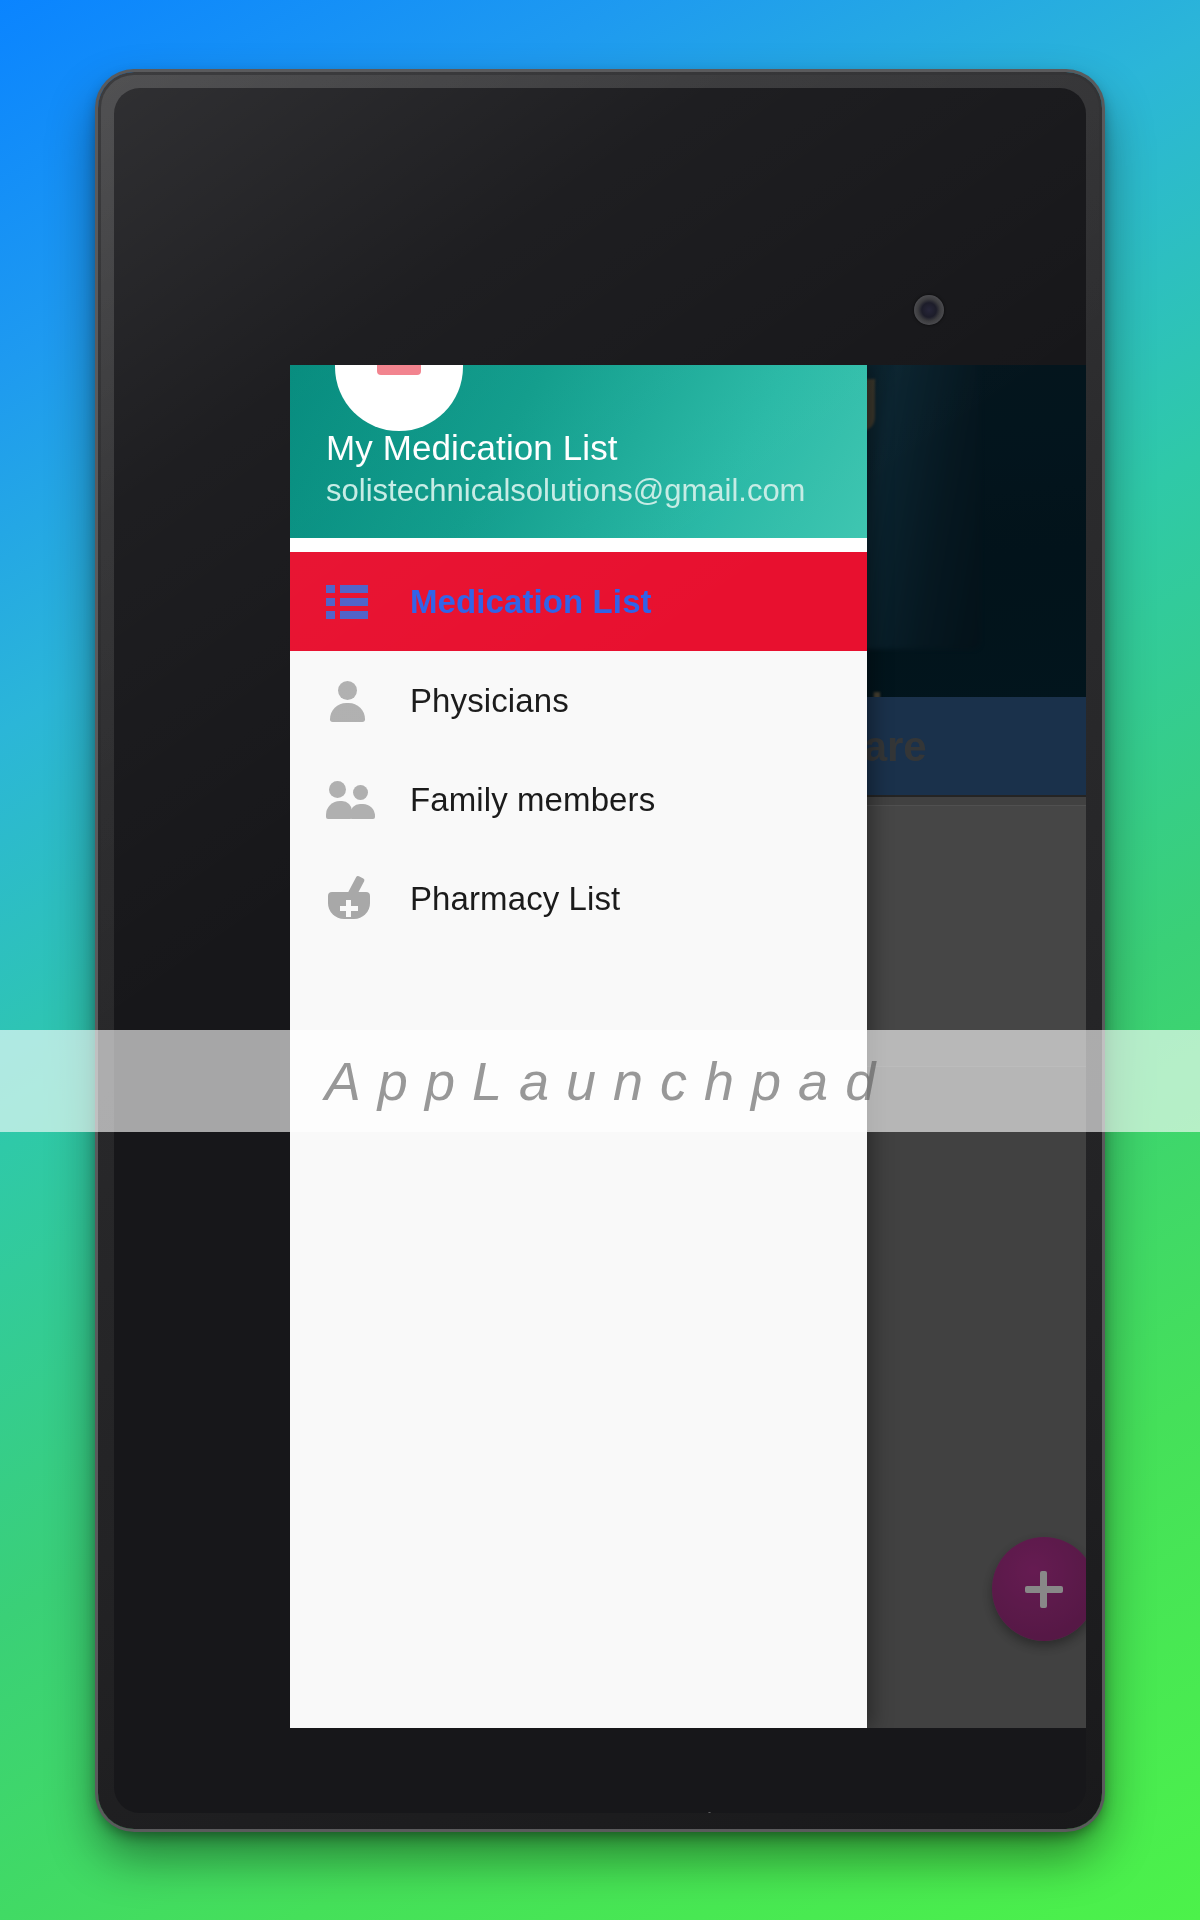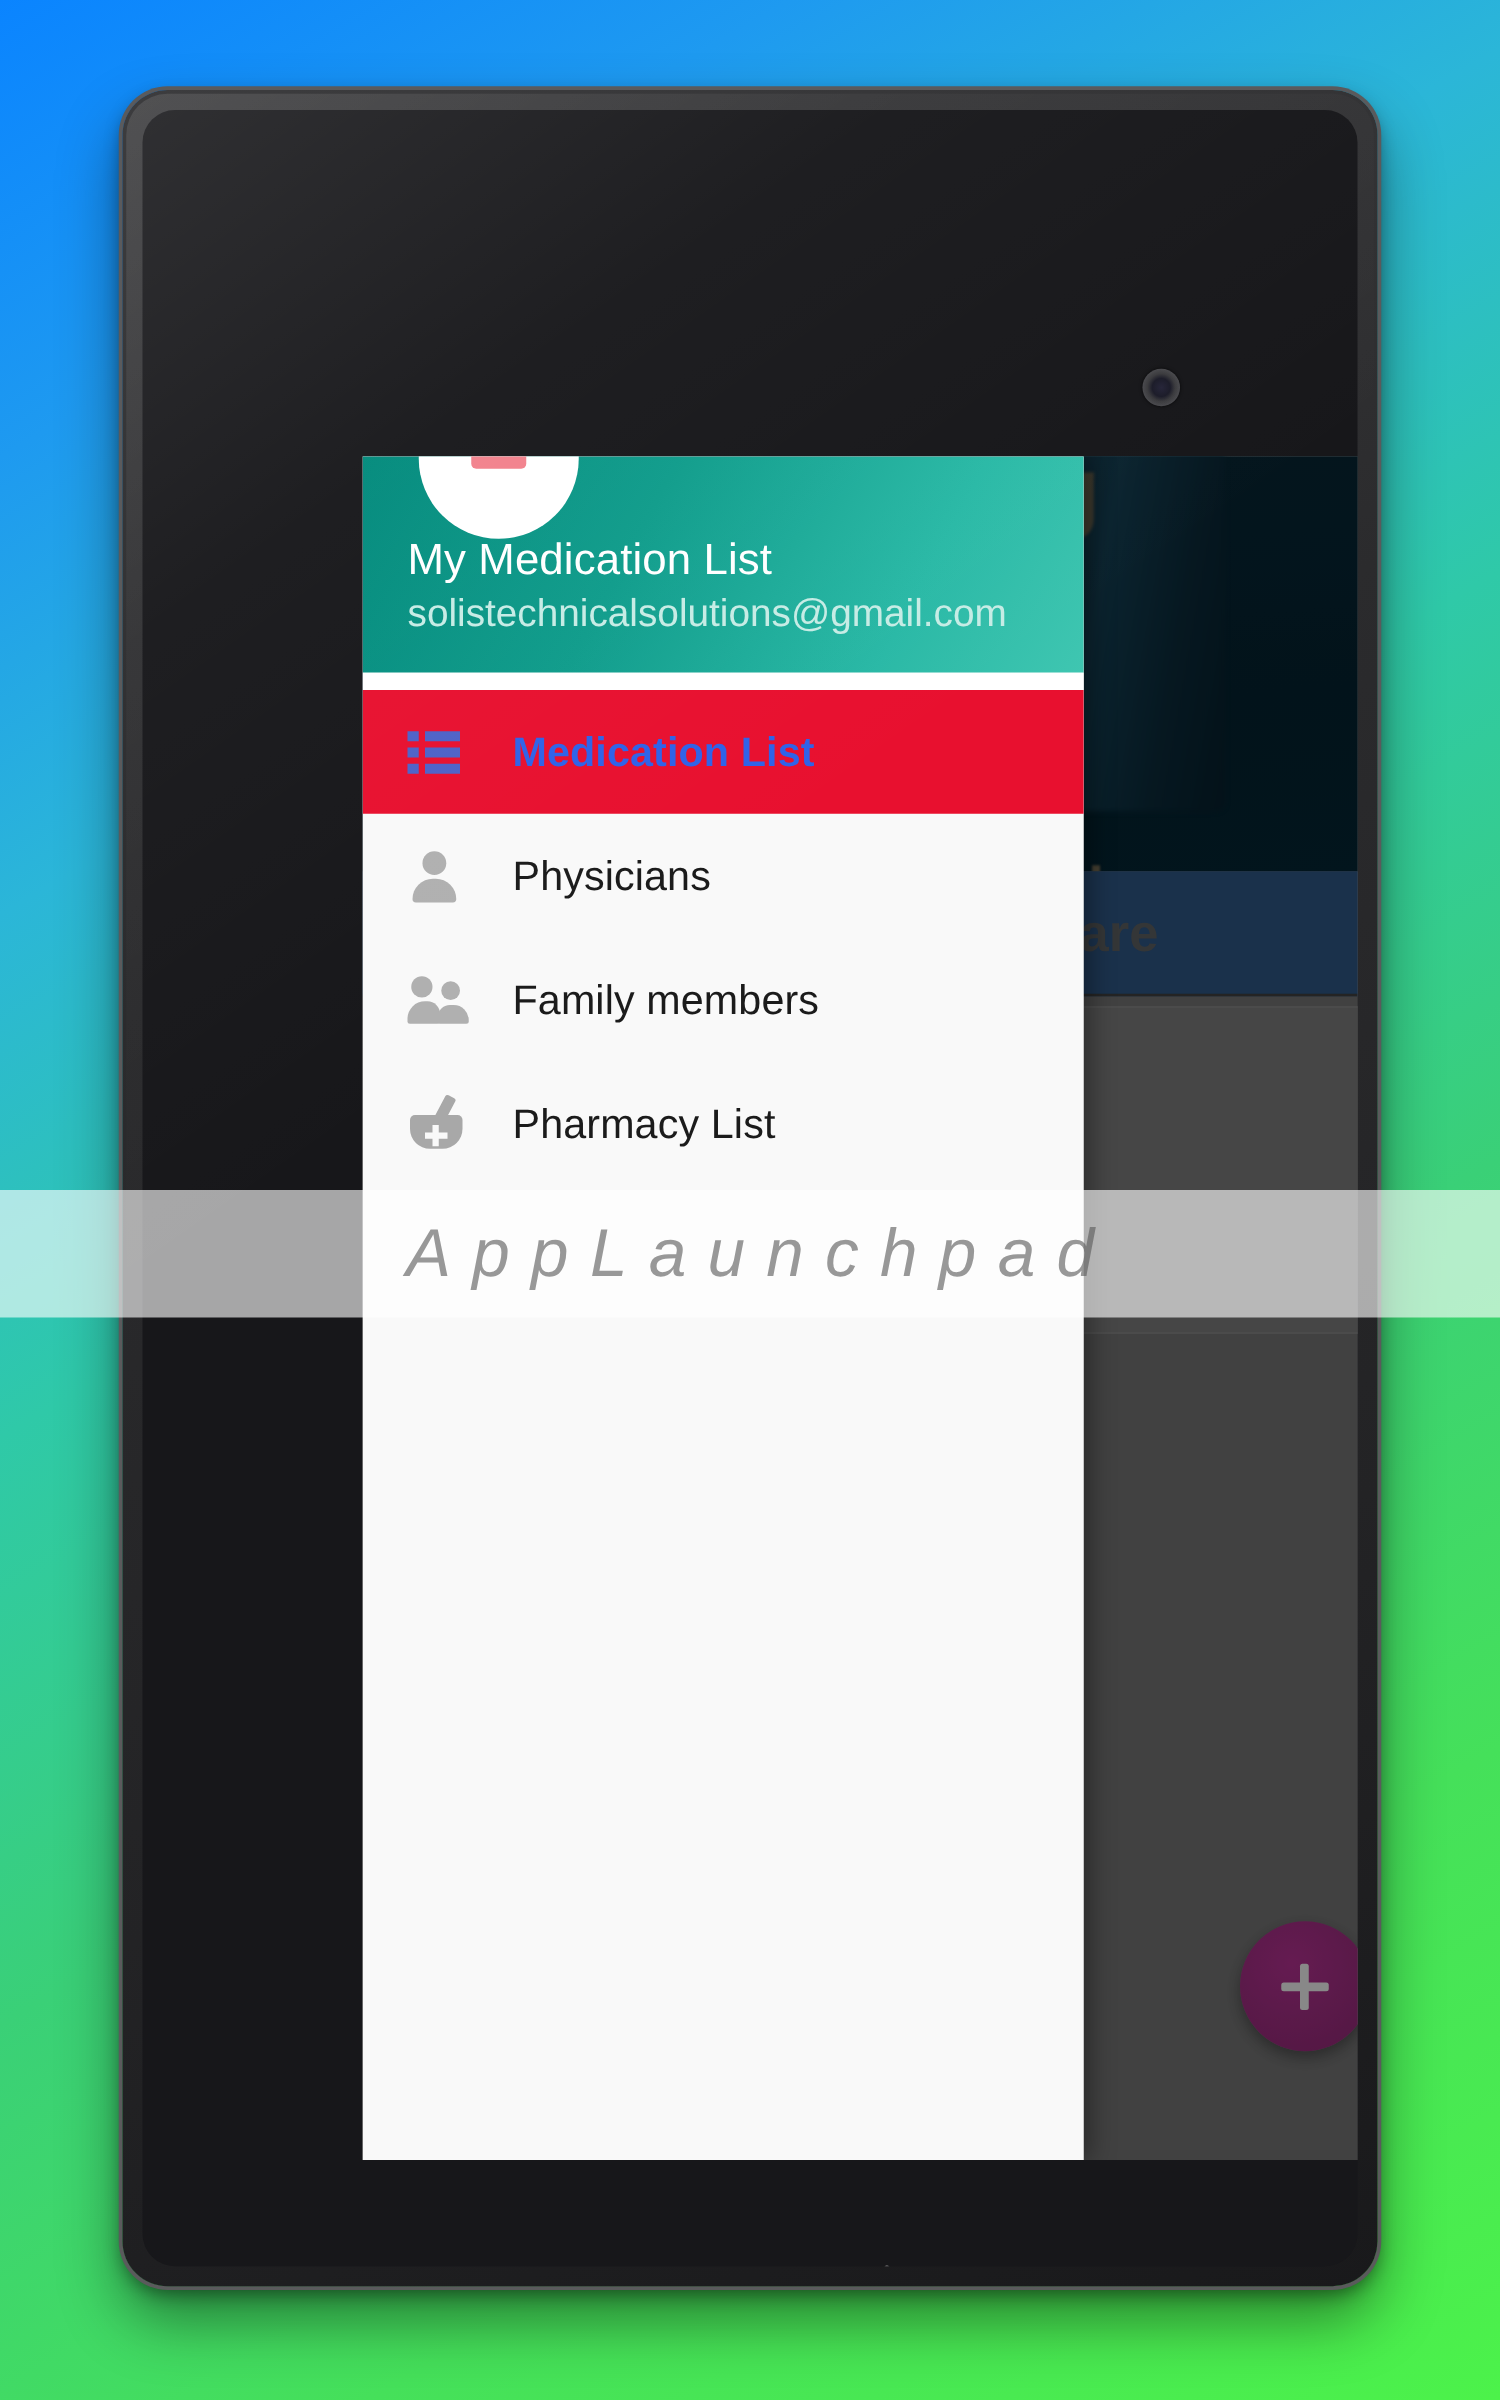--- a/index.html
+++ b/index.html
@@ -280,21 +280,21 @@
     position: absolute; left: 2px; top: 14px;
     width: 42px; height: 27px; background: #a8a8a8;
     border-radius: 4px 4px 16px 16px;
   }
   .ic-pharmacy .ph { position: absolute; left: 14px; top: 28px; width: 18px; height: 5px; background: #f9f9f9; }
   .ic-pharmacy .pv { position: absolute; left: 20px; top: 22px; width: 5px; height: 17px; background: #f9f9f9; }
 
   
   #watermark {
     position: absolute;
-    left: 0; top: 952px;
+    left: 0; top: 1030px;
     width: 1200px; height: 102px;
     background: rgba(255,255,255,.62);
     display: flex;
     align-items: center;
     justify-content: center;
   }
   #watermark .wm-text {
     font-size: 54px;
     font-style: italic;
     letter-spacing: 17px;

